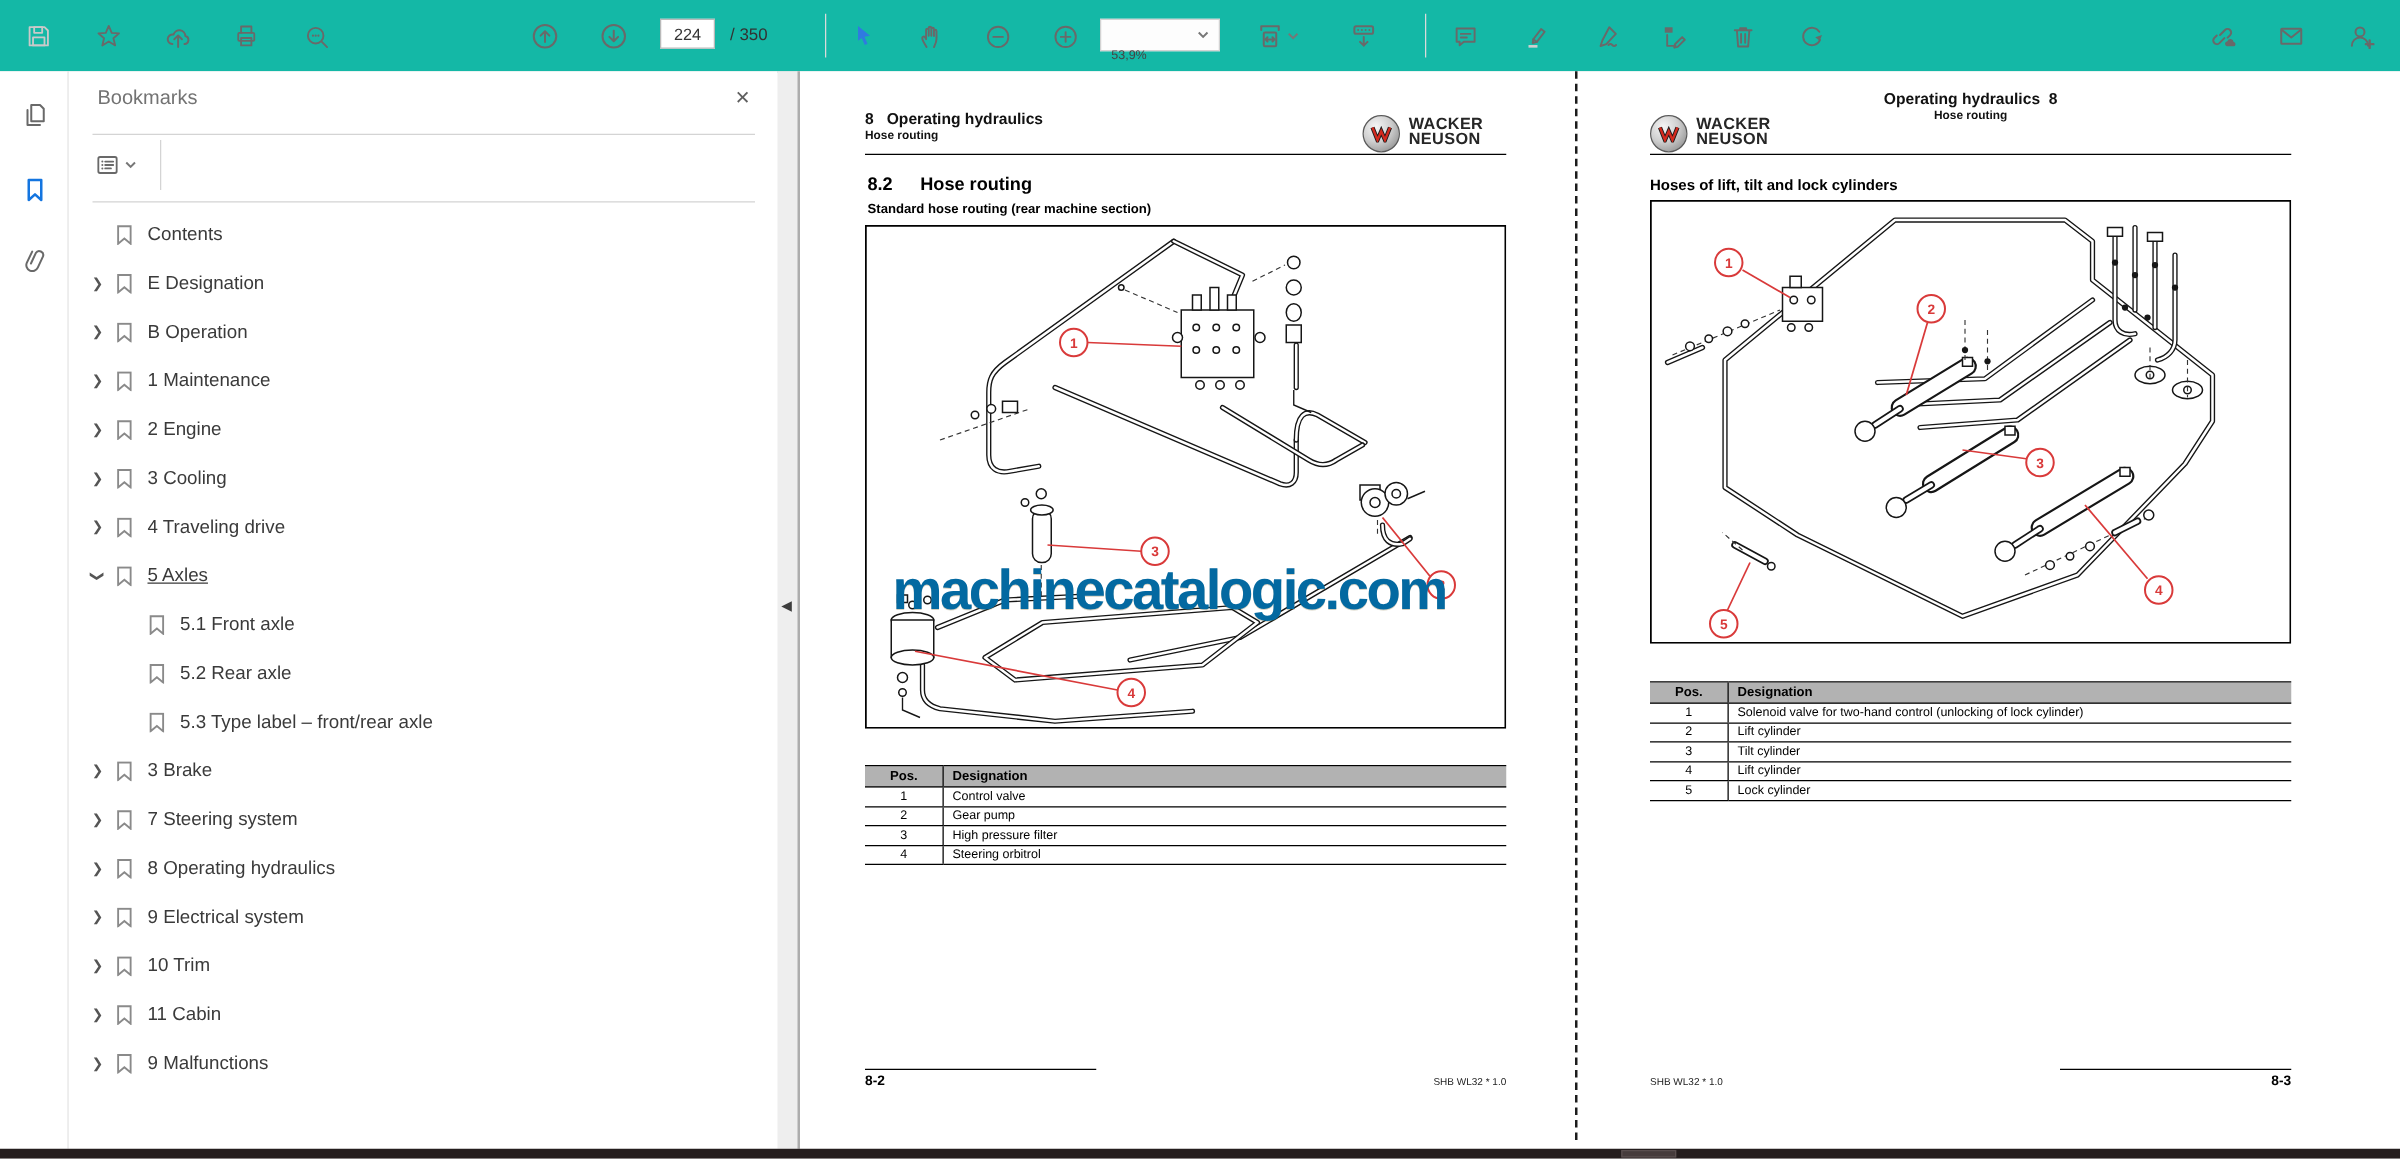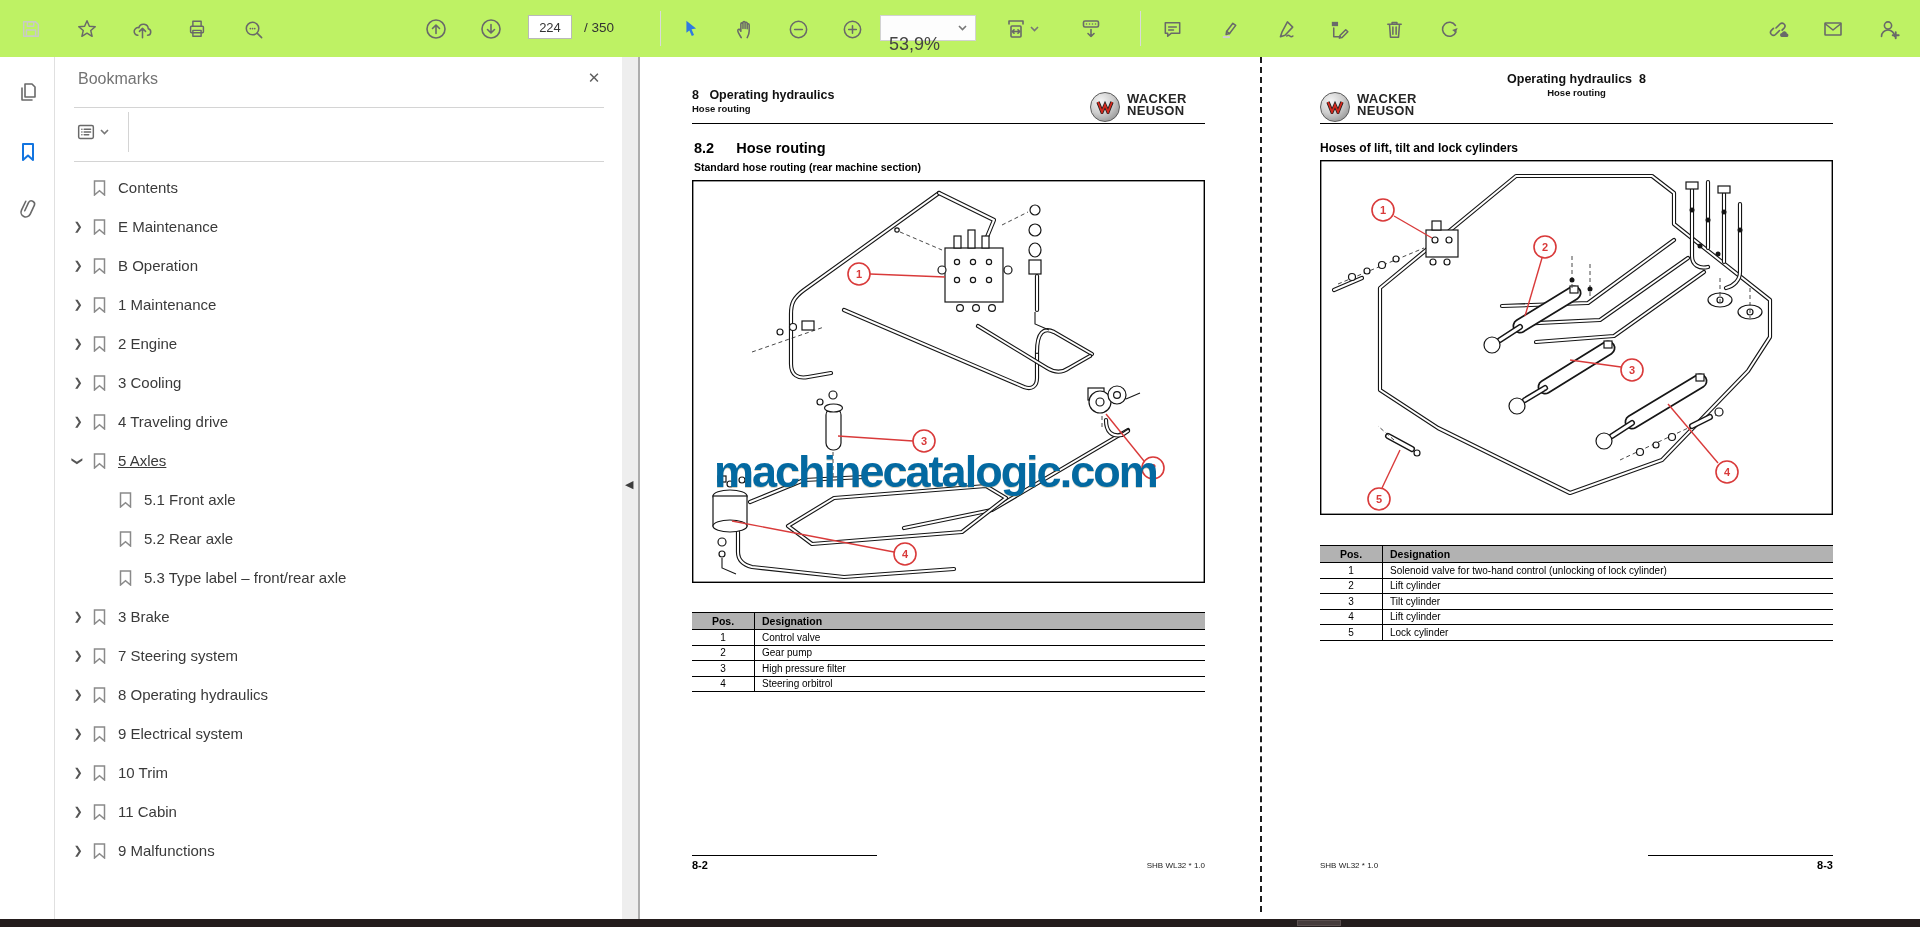--- a/index.html
+++ b/index.html
@@ -1,30 +1,30 @@
 <!DOCTYPE html>
 <html><head>
 <meta charset="utf-8">
 <style>
   html,body{margin:0;padding:0;}
   body{width:1920px;height:927px;overflow:hidden;background:#fff;font-family:"Liberation Sans",sans-serif;color:#333;}
   #app{position:relative;width:1920px;height:927px;}
   .abs{position:absolute;}
 
   
-  #toolbar{left:0;top:0;width:1920px;height:57px;background:#bef264;border-bottom:1px solid #d6d6d6;}
+  #toolbar{left:0;top:0;width:1920px;height:57px;background:#14b8a6;border-bottom:1px solid #d6d6d6;}
   .tb-btn{position:absolute;top:16px;width:26px;height:26px;display:flex;align-items:center;justify-content:center;cursor:pointer;border-radius:3px;}
   .tb-sep{position:absolute;top:11px;width:1px;height:35px;background:#dadada;}
   .tb-ic{stroke:#696969;fill:none;stroke-width:1.6;stroke-linecap:round;stroke-linejoin:round;}
   .tb-ic-dis{stroke:#c9c9c9;fill:none;stroke-width:1.6;stroke-linecap:round;stroke-linejoin:round;}
   .tb-fill{fill:#696969;stroke:none;}
   #page-input{position:absolute;left:528px;top:15px;width:44px;height:24px;border:1px solid #b9b9b9;background:#fff;text-align:center;font-size:13px;font-family:"Liberation Sans",sans-serif;color:#333;box-sizing:border-box;}
   #page-total{position:absolute;left:584px;top:20px;font-size:13.5px;color:#333;}
   #zoom-combo{position:absolute;left:880px;top:15px;width:96px;height:26px;border:1px solid #d2d2d2;background:#fdfdfd;box-sizing:border-box;display:flex;align-items:center;justify-content:space-between;padding:0 8px;cursor:pointer;}
-  #zoom-combo .zv{font-size:18px;color:#444;margin-top:32px;}
+  #zoom-combo .zv{font-size:10px;color:#444;margin-top:32px;}
   .caret{width:9px;height:6px;}
   .caret polyline{stroke:#777;fill:none;stroke-width:1.6;}
 
   
   #rail{left:0;top:57px;width:54px;height:862px;background:#fff;border-right:1px solid #e0e0e0;}
   .rail-btn{position:absolute;left:14px;width:27px;height:27px;display:flex;align-items:center;justify-content:center;cursor:pointer;}
 
   
   #sidebar{left:55px;top:57px;width:567px;height:862px;background:#fff;}
   #sb-title{position:absolute;left:23px;top:13px;font-size:16px;color:#737373;}
@@ -307,21 +307,21 @@
           <svg class="bmk-ic" width="14" height="16" viewBox="0 0 14 16">
             <path fill="none" stroke="#8a8a8a" stroke-width="1.5" d="M2,1 h10 v14 l-5,-4.2 L2,15 z"></path>
           </svg>
           <span class="bm-label">Contents</span>
         </div>
       <div class="bm lvl0">
           <span class="chev">❯</span>
           <svg class="bmk-ic" width="14" height="16" viewBox="0 0 14 16">
             <path fill="none" stroke="#8a8a8a" stroke-width="1.5" d="M2,1 h10 v14 l-5,-4.2 L2,15 z"></path>
           </svg>
-          <span class="bm-label">E Maintenance</span>
+          <span class="bm-label">E Designation</span>
         </div>
       <div class="bm lvl0">
           <span class="chev">❯</span>
           <svg class="bmk-ic" width="14" height="16" viewBox="0 0 14 16">
             <path fill="none" stroke="#8a8a8a" stroke-width="1.5" d="M2,1 h10 v14 l-5,-4.2 L2,15 z"></path>
           </svg>
           <span class="bm-label">B Operation</span>
         </div>
       <div class="bm lvl0">
           <span class="chev">❯</span>

